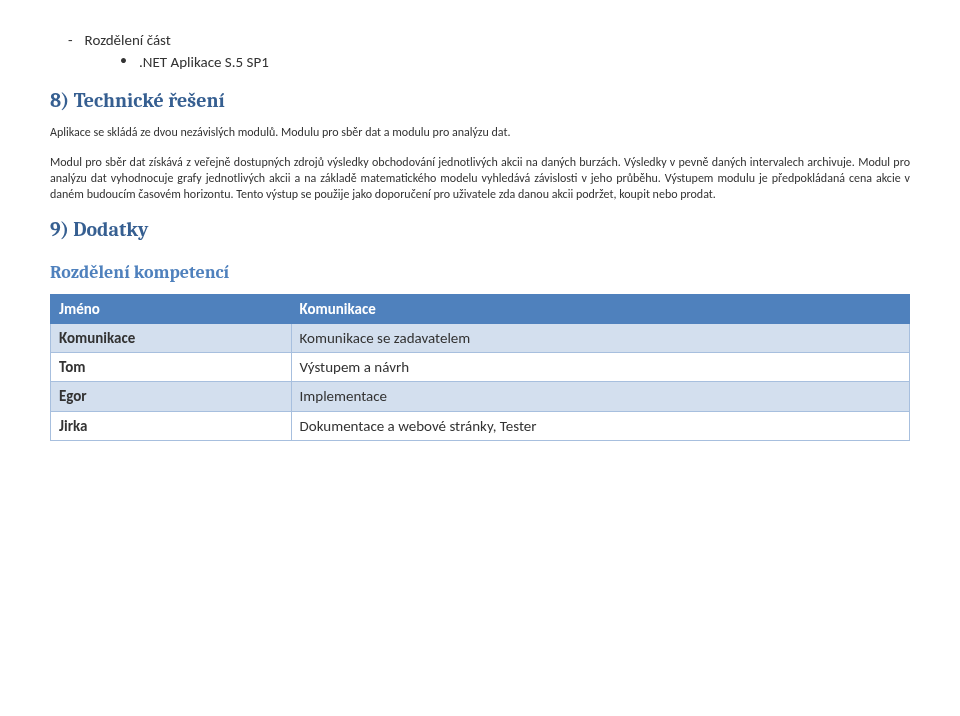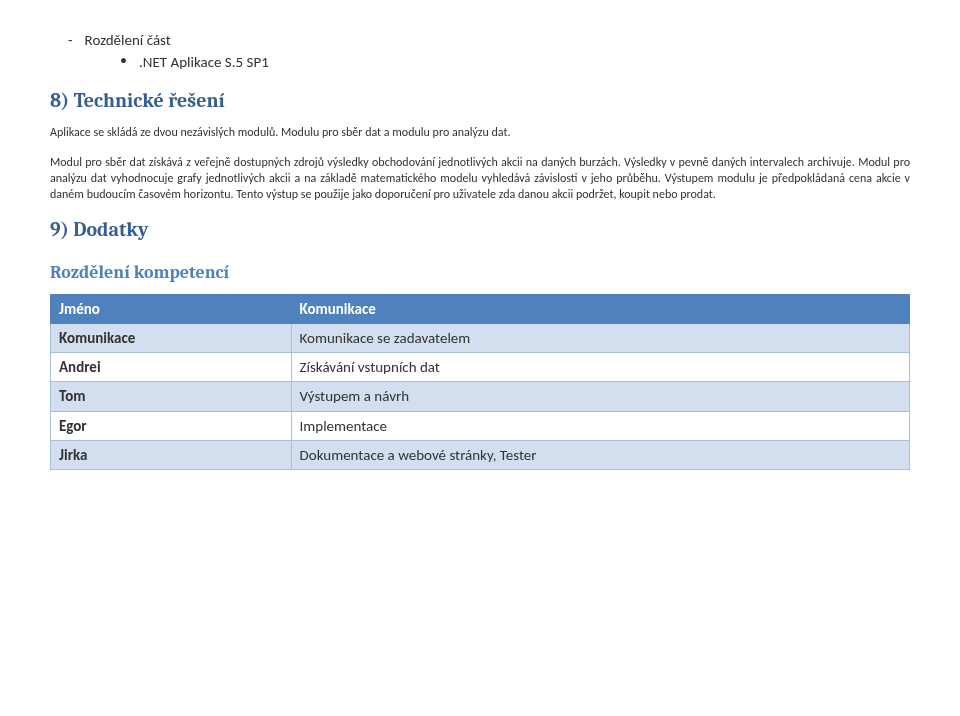--- a/index.html
+++ b/index.html
@@ -105,24 +105,20 @@
       <th>Jméno</th>
       <th>Komunikace</th>
     </tr>
   </thead>
   <tbody>
     <tr>
       <td>Komunikace</td>
       <td>Komunikace se zadavatelem</td>
     </tr>
     <tr>
-      <td>Andrei</td>
-      <td>Získávání vstupních dat</td>
-    </tr>
-    <tr>
       <td>Tom</td>
       <td>Výstupem a návrh</td>
     </tr>
     <tr>
       <td>Egor</td>
       <td>Implementace</td>
     </tr>
     <tr>
       <td>Jirka</td>
       <td>Dokumentace a webové stránky, Tester</td>

